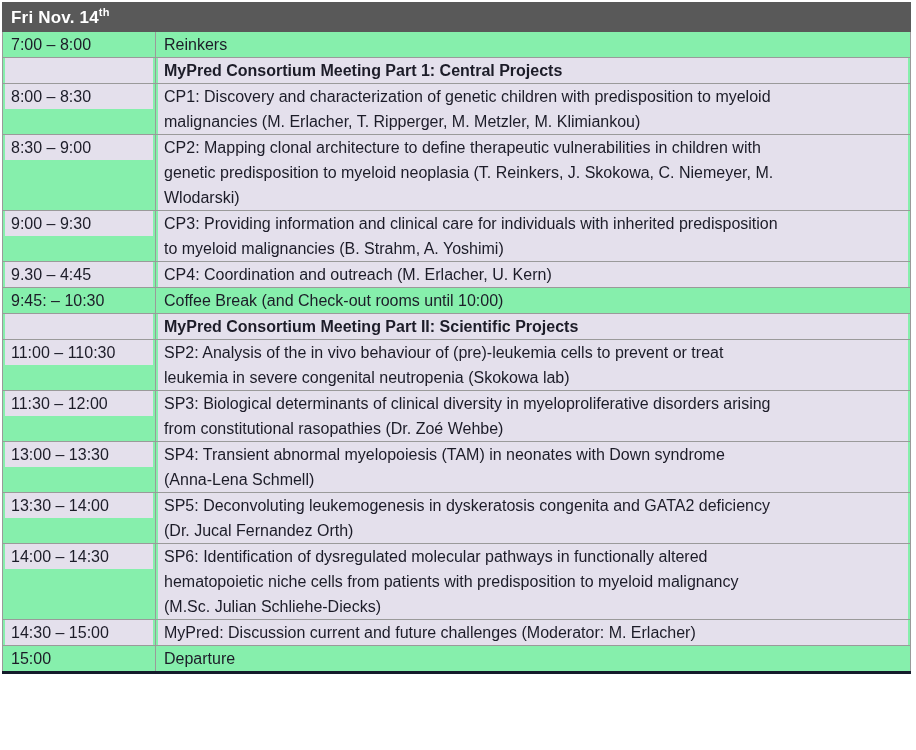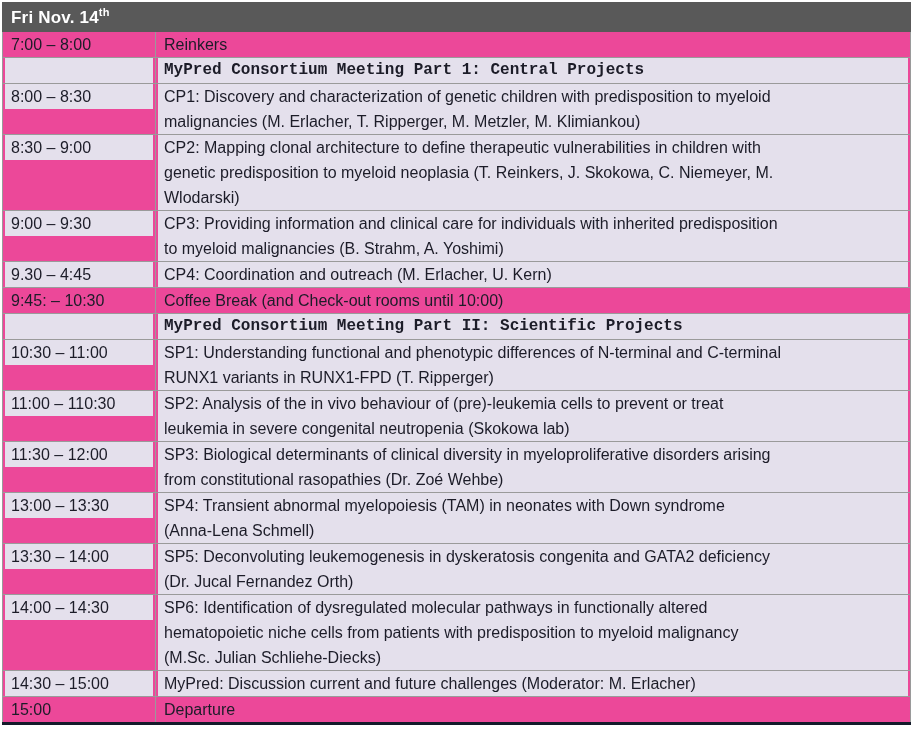--- a/index.html
+++ b/index.html
@@ -38,35 +38,35 @@
     color:var(--header-text);
     font-weight:bold;
     font-size:17px;
     padding-left:8px;
     letter-spacing:.2px;
   }
   .date-label sup{font-size:11px;}
   
   td.cell{
     border:1px solid var(--border);
-    background:#ec4899;
+    background:#86efac;
     padding:0;
     vertical-align:top;
   }
   .pad{
     margin:0 2px;
     padding:0 6px;
     font-size:16px;
     line-height:25px;
     min-height:25px;
     white-space:pre-line;
     overflow-wrap:break-word;
   }
   tr.shaded .pad{background:var(--row-shade);}
-  tr.bold .pad{font-weight:bold;font-family:Liberation Mono, monospace;}
+  tr.bold .pad{font-weight:bold;}
 </style>
 </head>
 <body>
 
 <div class="table-wrap">
   <table class="schedule">
     <colgroup>
       <col class="time-col">
       <col class="session-col">
     </colgroup>
@@ -147,29 +147,20 @@
 
       <tr class="shaded bold">
         <td class="cell">
             <div class="pad"></div>
           </td>
         <td class="cell">
             <div class="pad">MyPred Consortium Meeting Part II: Scientific Projects</div>
           </td>
       </tr>
 
-      <tr class="shaded">
-        <td class="cell">
-            <div class="pad">10:30 – 11:00</div>
-          </td>
-        <td class="cell">
-            <div class="pad">SP1: Understanding functional and phenotypic differences of N-terminal and C-terminal
-RUNX1 variants in RUNX1-FPD (T. Ripperger)</div>
-          </td>
-      </tr>
 
       <tr class="shaded">
         <td class="cell">
             <div class="pad">11:00 – 110:30</div>
           </td>
         <td class="cell">
             <div class="pad">SP2: Analysis of the in vivo behaviour of (pre)-leukemia cells to prevent or treat
 leukemia in severe congenital neutropenia (Skokowa lab)</div>
           </td>
       </tr>

